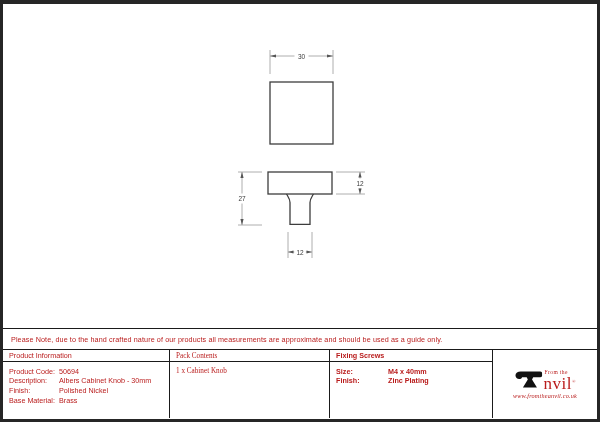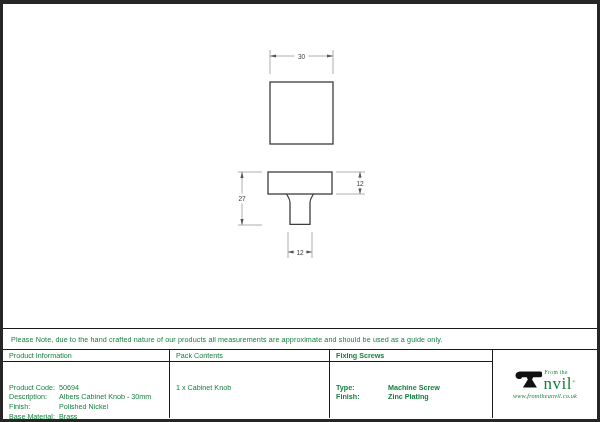--- a/index.html
+++ b/index.html
@@ -1,39 +1,39 @@
 <!DOCTYPE html>
 <html><head>
 <meta charset="utf-8">
 <style>
   * { margin:0; padding:0; box-sizing:border-box; }
   html,body { background:#ffffff; }
   .sheet {
     position:relative; width:600px; height:422px; background:#ffffff;
-    font-family:"Liberation Sans", sans-serif; color:#15803d; overflow:hidden;
+    font-family:"Liberation Sans", sans-serif; color:#b91c1c; overflow:hidden;
   }
   .frame {
     position:absolute; inset:0; border:3px solid #262626; border-top-width:4px;
     pointer-events:none; z-index:20;
   }
   .drawing { position:absolute; left:3px; top:4px; width:594px; height:324px; }
   .note-bar {
     position:absolute; left:3px; top:328px; width:594px; height:22px;
     border-top:1.2px solid #1a1a1a; border-bottom:1.2px solid #1a1a1a;
     display:flex; align-items:center; padding-left:8px;
     font-size:7.2px; letter-spacing:0.1px;
   }
   .spec-table { position:absolute; left:3px; top:350px; width:594px; height:68px; font-size:7.2px; }
   .col { position:absolute; top:0; bottom:0; border-right:1.2px solid #1a1a1a; }
   .col-1 { left:0; width:167px; }
-  .col-2 { left:167px; width:160px; }
+  .col-2 { left:167px; width:160px;font-family:Liberation Serif, serif; }
   .col-3 { left:327px; width:163px;font-weight:bold; }
   .col-4 { left:490px; width:104px; border-right:none; display:flex; align-items:center; justify-content:center; }
   .col-header { height:12px; line-height:12px; border-bottom:1.2px solid #1a1a1a; padding-left:6px; }
-  .col-body { padding:4.5px 0 0 6px; line-height:9.7px;margin-top:16px; }
+  .col-body { padding:4.5px 0 0 6px; line-height:9.7px; }
   .kv { display:flex; }
   .col-1 .kv-label { width:50px; flex:none; }
   .col-3 .kv-label { width:52px; flex:none; }
   .logo { display:flex; flex-direction:column; align-items:center; }
   .logo-row { display:flex; align-items:flex-end; }
   .anvil-svg { width:28px; height:21px; margin-right:1px; }
   .logo-text { display:flex; flex-direction:column; }
   .logo-tagline { font-family:"Liberation Serif", serif; font-size:5.5px; line-height:1; letter-spacing:0.4px; margin-left:1px; margin-bottom:1px; }
   .logo-brand { font-family:"Liberation Serif", serif; font-size:17px; line-height:0.78; letter-spacing:0.5px; }
   .logo-reg { font-size:4.5px; vertical-align:6px; letter-spacing:0; }
@@ -123,22 +123,22 @@
       <div class="col-header">Pack Contents</div>
       <div class="col-body">
         <div>1 x Cabinet Knob</div>
       </div>
     </div>
 
     <div class="col col-3">
       <div class="col-header">Fixing Screws</div>
       <div class="col-body">
         <div class="kv">
-          <span class="kv-label">Type:</span>
-          <span class="kv-value">Machine Screw</span>
+          <span class="kv-label">Size:</span>
+          <span class="kv-value">M4 x 40mm</span>
         </div>
         <div class="kv">
           <span class="kv-label">Finish:</span>
           <span class="kv-value">Zinc Plating</span>
         </div>
       </div>
     </div>
 
     <div class="col col-4">
       <div class="logo">

